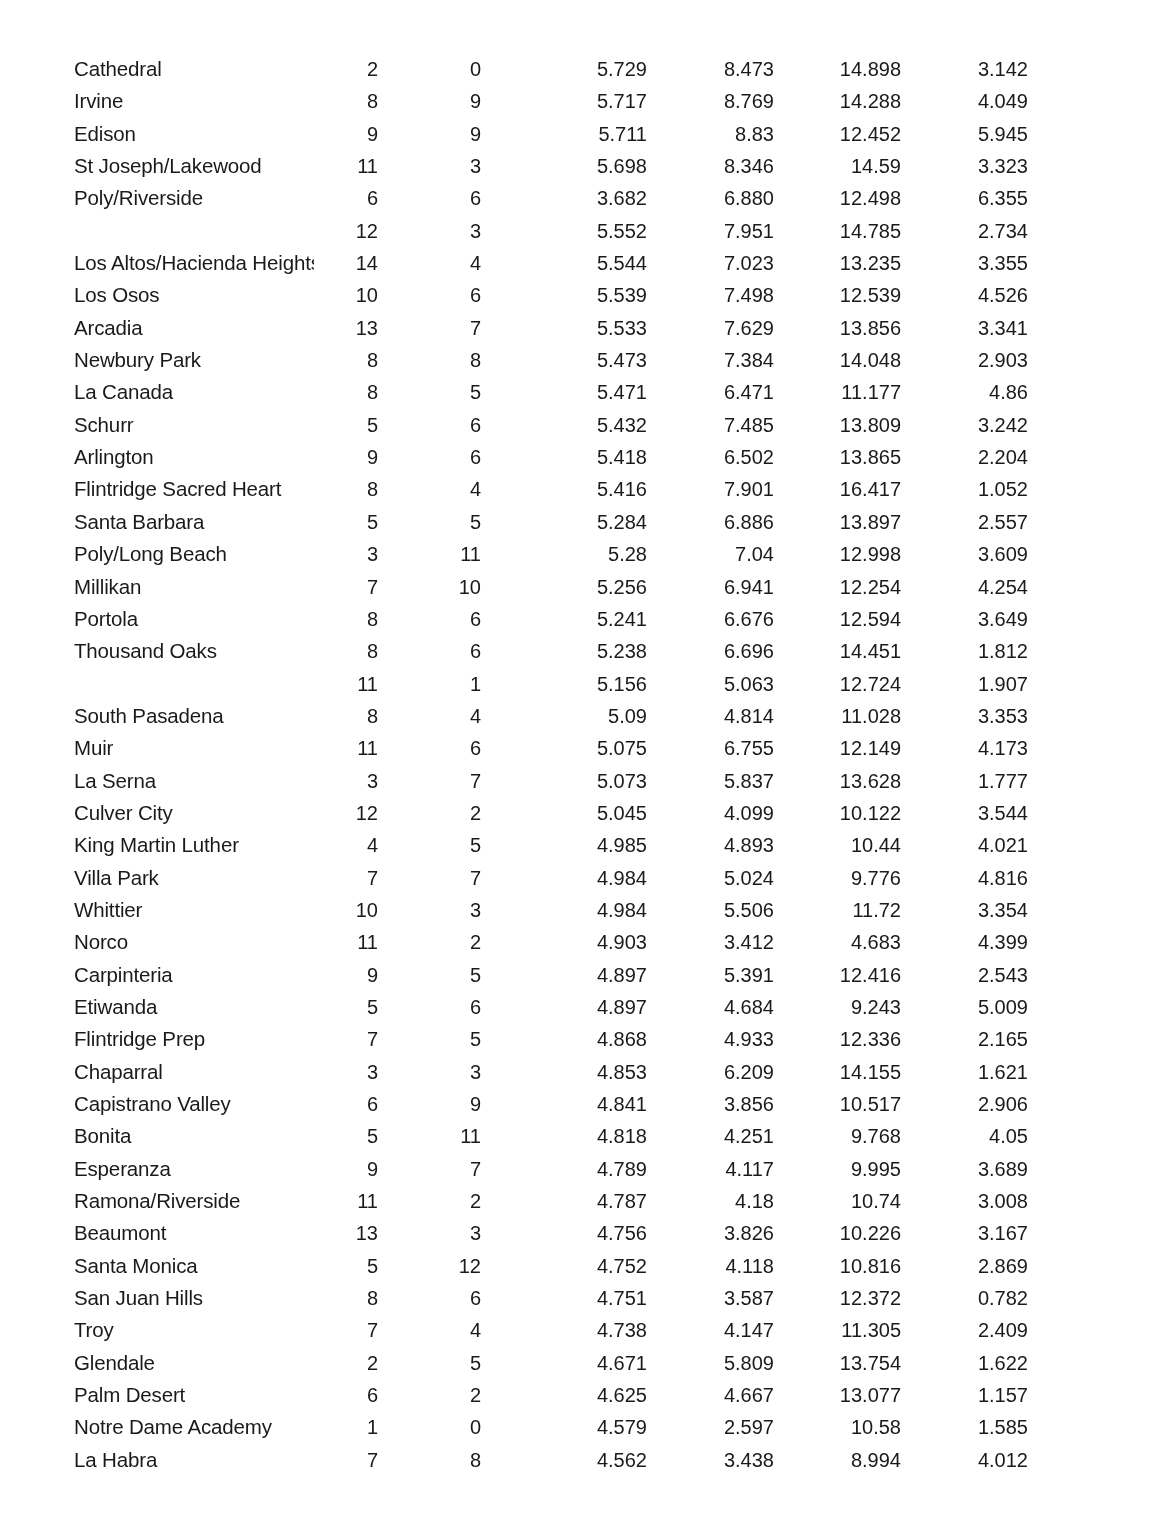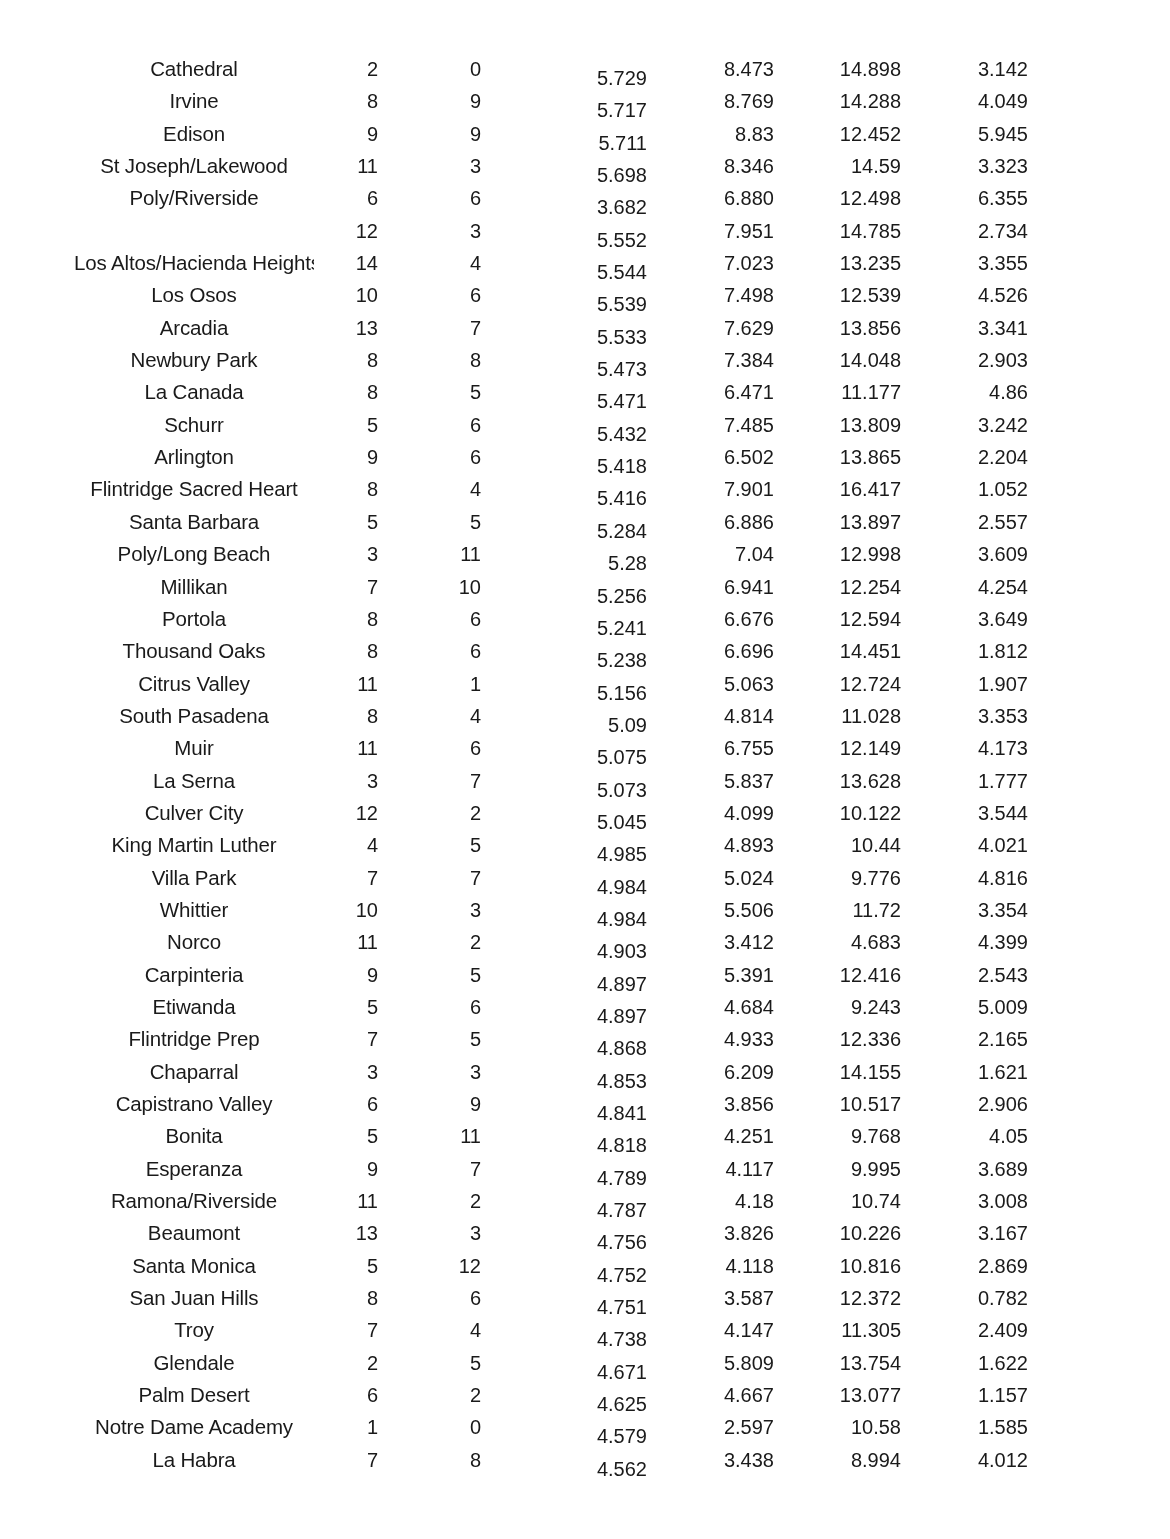--- a/index.html
+++ b/index.html
@@ -31,27 +31,27 @@
       top: 0;
       height: 32.35px;
       line-height: 32.35px;
       font-size: 20px;
       white-space: nowrap;
     }
     .c-name {
       left: 74px;
       width: 240px;
       overflow: hidden;
-      text-align: center;
+      text-align: left;
       font-size: 20.5px;
       letter-spacing: -0.15px;
     }
     .c-a { right: calc(1170px - 378px); text-align: right; }
     .c-b { right: calc(1170px - 481px); text-align: right; }
-    .c-c { right: calc(1170px - 647px); text-align: right; margin-top: 9px; }
+    .c-c { right: calc(1170px - 647px); text-align: right; }
     .c-d { right: calc(1170px - 774px); }
     .c-e { right: calc(1170px - 901px); text-align: left; }
     .c-f { right: calc(1170px - 1028px); text-align: left; }
   </style>
 </head>
 <body>
 
 <div id="sheet">
   <div class="row">
     <span class="cell c-name">Cathedral</span>
@@ -236,21 +236,20 @@
     <span class="cell c-name">Thousand Oaks</span>
     <span class="cell c-a">8</span>
     <span class="cell c-b">6</span>
     <span class="cell c-c">5.238</span>
     <span class="cell c-d">6.696</span>
     <span class="cell c-e">14.451</span>
     <span class="cell c-f">1.812</span>
   </div>
 
   <div class="row">
-    <span class="cell c-name">Citrus Valley</span>
     <span class="cell c-a">11</span>
     <span class="cell c-b">1</span>
     <span class="cell c-c">5.156</span>
     <span class="cell c-d">5.063</span>
     <span class="cell c-e">12.724</span>
     <span class="cell c-f">1.907</span>
   </div>
 
   <div class="row">
     <span class="cell c-name">South Pasadena</span>

